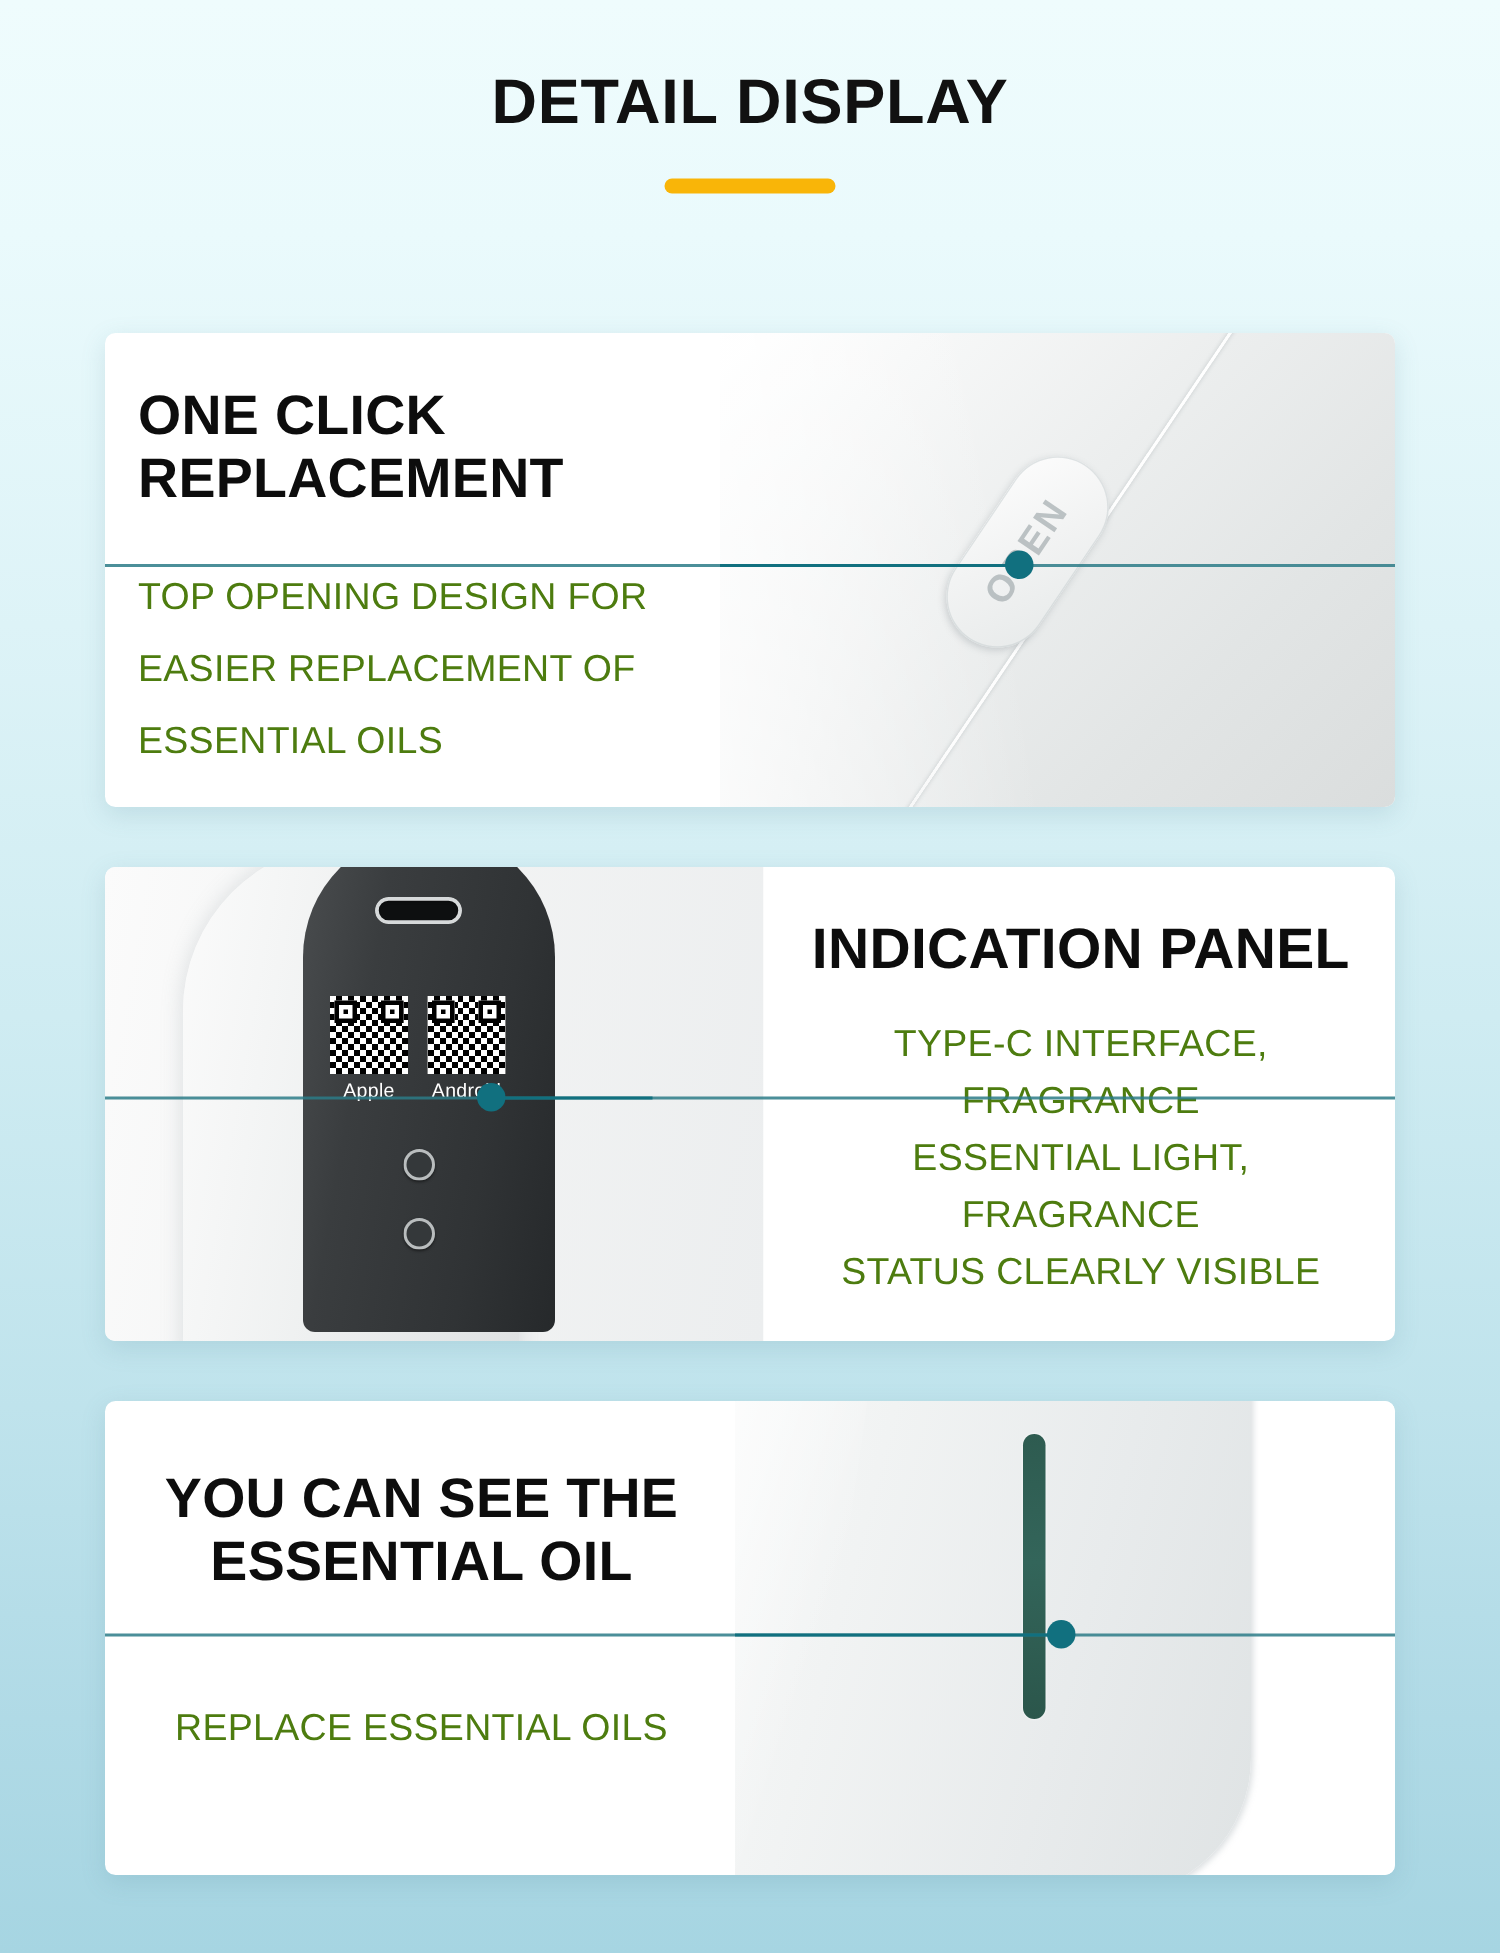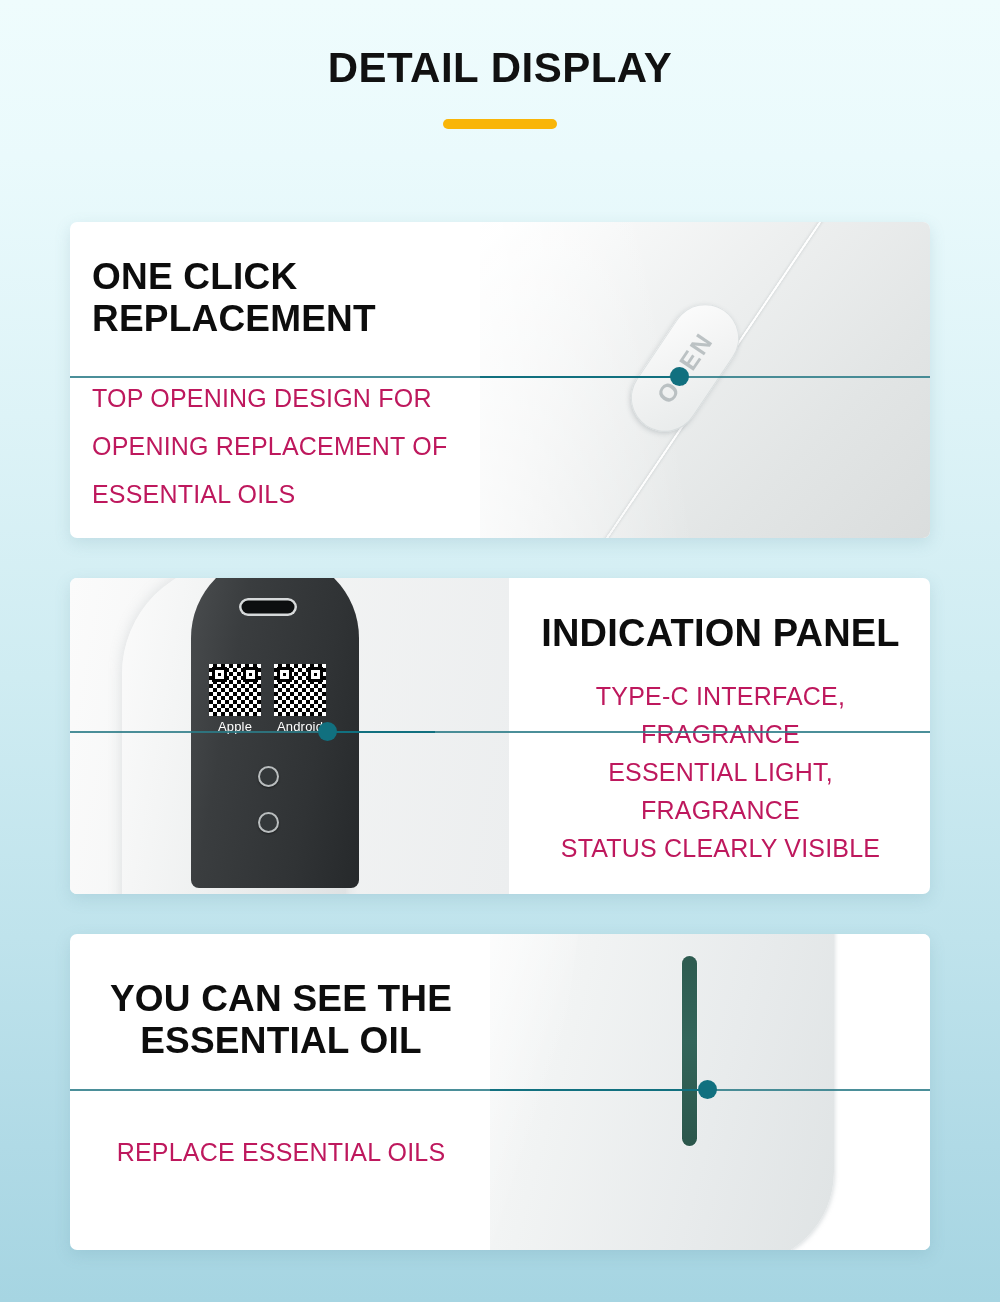--- a/index.html
+++ b/index.html
@@ -105,21 +105,21 @@
   .leader-dot {
     position: absolute;
     width: 19px;
     height: 19px;
     border-radius: 50%;
     background: #11707f;
   }
 
   .card-body {
     margin: 0;
-    color: #be185d;
+    color: #4d7c0f;
     font-size: 25px;
     letter-spacing: 0.2px;
   }
   .c1-body { margin-top: 34px; line-height: 1.92; }
   .c2-body { margin-top: 22px; line-height: 1.52; font-size: 25px; }
   .c3-body { margin-top: 36px; line-height: 1.45; }
 
   
   .photo1-bg {
     position: absolute;
@@ -180,21 +180,21 @@
     left: 52px;
     top: -16px;
     width: 224px;
     height: 350px;
     border-radius: 112px 112px 10px 10px;
     background: linear-gradient(100deg, #fbfbfb 0%, #eef0f0 50%, #dfe2e3 100%);
     box-shadow: 0 0 14px rgba(150,160,165,0.30);
   }
   .device2-panel {
     position: absolute;
-    left: 69px;
+    left: 80px;
     top: -8px;
     width: 168px;
     height: 334px;
     border-radius: 84px 84px 8px 8px;
     background: linear-gradient(100deg, #4a4d4f 0%, #3a3d3f 28%, #303335 70%, #26292b 100%);
   }
   .usb-c {
     position: absolute;
     left: 48px;
     top: 44px;
@@ -296,21 +296,21 @@
 
 <div class="card" id="card-1">
 
   <div class="card-text c1-text">
     <h2 class="card-heading">
       <span>ONE CLICK</span><br>
       <span>REPLACEMENT</span>
     </h2>
     <p class="card-body c1-body">
       <span>TOP OPENING DESIGN FOR</span><br>
-      <span>OPENING REPLACEMENT OF</span><br>
+      <span>EASIER REPLACEMENT OF</span><br>
       <span>ESSENTIAL OILS</span>
     </p>
   </div>
 
   <div class="card-photo">
     <div class="photo1-bg"></div>
     <div class="photo1-sheen"></div>
     <div class="photo1-seam"></div>
     <div class="open-cap">
       <span class="open-cap-label">OPEN</span>

